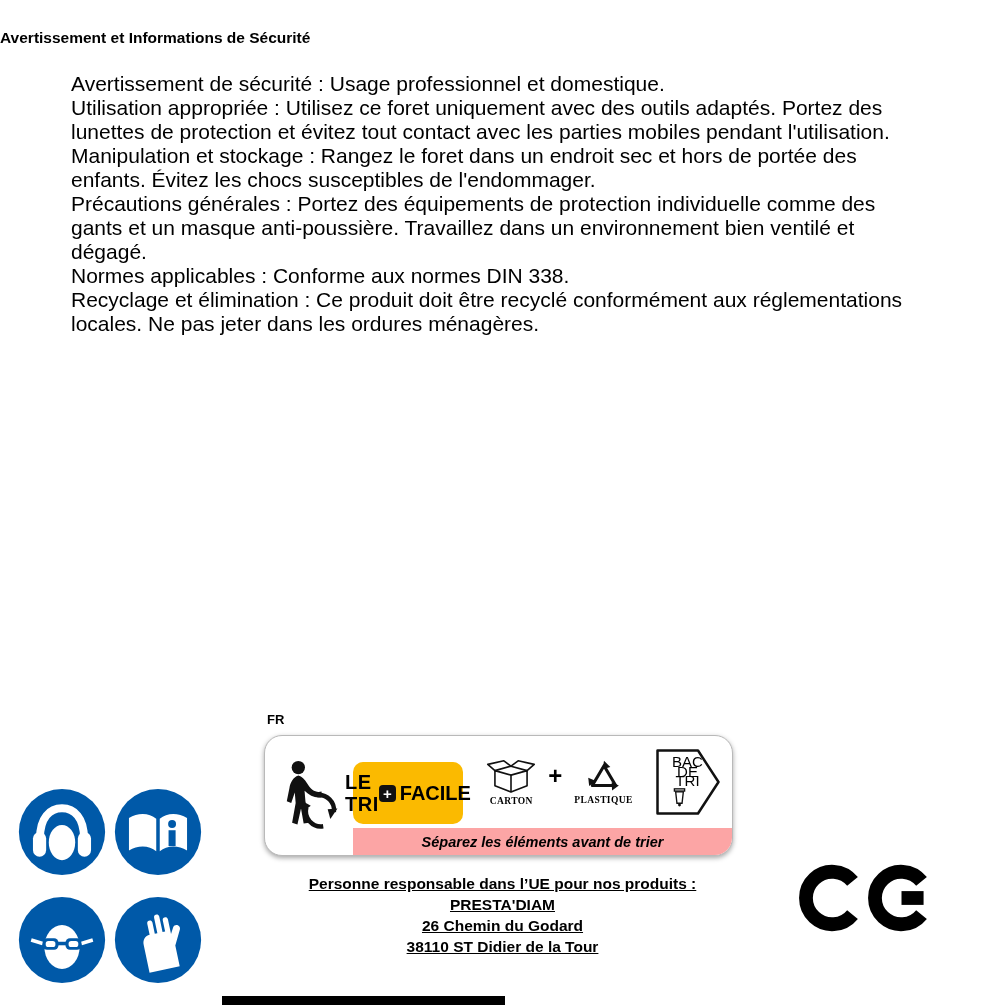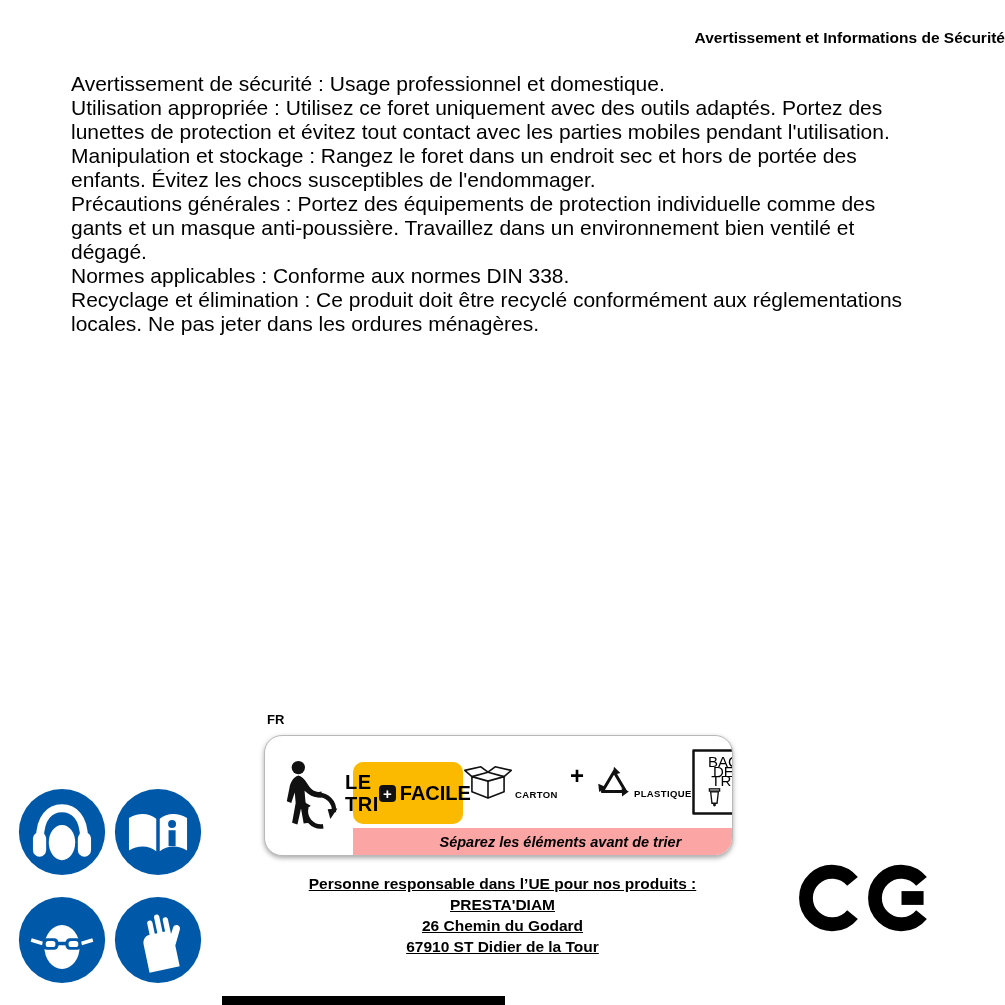--- a/index.html
+++ b/index.html
@@ -1,19 +1,19 @@
 <!DOCTYPE html>
 <html><head>
 <meta charset="utf-8">
 <style>
   html,body{margin:0;padding:0;background:#fff;}
   .page{position:relative;width:1005px;height:1005px;background:#fff;overflow:hidden;
         font-family:"Liberation Sans",sans-serif;color:#000;}
 
-  .title{position:absolute;top:29px;left:0;width:100%;text-align:right;
+  .title{position:absolute;top:29px;left:0;width:100%;text-align:left;
          font-size:15.5px;font-weight:bold;margin:0;}
 
   .warnings{position:absolute;left:71px;top:72px;width:845px;font-size:21px;line-height:24px;}
   .warnings p{margin:0;}
 
   .fr-label{position:absolute;left:267px;top:712px;font-size:13px;font-weight:bold;}
 
   .infotri{position:absolute;left:264px;top:735px;width:467px;height:119px;background:#fff;
            border:1px solid #b9b9b9;border-radius:18px;box-shadow:0 2px 5px rgba(0,0,0,.35);
            display:flex;overflow:hidden;}
@@ -21,21 +21,21 @@
   .it-right{flex:1;display:flex;flex-direction:column;}
   .it-top{flex:1;display:flex;align-items:center;}
   .tri-box{width:110px;height:62px;background:#FBBA00;border-radius:10px;flex:none;
            display:flex;align-items:center;justify-content:center;
            align-self:flex-end;margin-bottom:4px;}
   .tri-line1{font-size:20px;font-weight:bold;letter-spacing:.5px;line-height:22px;}
   .tri-line2{display:flex;align-items:center;gap:4px;font-size:20px;font-weight:bold;line-height:22px;}
   .plus-badge{width:17px;height:17px;background:#111;color:#fff;border-radius:4px;flex:none;
               display:flex;align-items:center;justify-content:center;font-size:15px;font-weight:bold;line-height:1;}
   .sort{flex:1;display:flex;align-items:center;justify-content:center;gap:12px;}
-  .sort-item{display:flex;flex-direction:row;align-items:flex-end;gap:2px;}
+  .sort-item{display:flex;flex-direction:column;align-items:center;gap:2px;font-family:Liberation Serif, serif;}
   .sort-label{font-size:9.5px;font-weight:bold;letter-spacing:.4px;}
   .sort-plus{font-size:24px;font-weight:bold;margin-top:-12px;}
   .bac{position:relative;width:64px;height:66px;margin-right:12px;flex:none;}
   .bac svg.frame{position:absolute;left:0;top:0;}
   .bac-content{position:absolute;left:0;top:0;width:46px;height:100%;
                display:flex;flex-direction:column;align-items:center;justify-content:center;}
   .bac-line{font-size:15px;font-weight:normal;line-height:9.5px;padding-left:17px;}
   .it-strip{height:27px;background:#fca5a5;display:flex;align-items:center;justify-content:center;
             font-size:14.5px;font-style:italic;font-weight:bold;}
 
@@ -134,21 +134,21 @@
         </div>
       </div>
       <div class="it-strip">Séparez les éléments avant de trier</div>
     </div>
   </div>
 
   <div class="responsible">
     <div>Personne responsable dans l’UE pour nos produits :</div>
     <div>PRESTA'DIAM</div>
     <div>26 Chemin du Godard</div>
-    <div>67910 ST Didier de la Tour</div>
+    <div>38110 ST Didier de la Tour</div>
   </div>
 
   <div class="mandatory pos-ear">
     <svg width="88" height="88" viewBox="0 0 100 100">
       <circle cx="50" cy="50" r="49" fill="#0059A8"></circle>
       <path d="M25 57 C25 34 36 23 50 23 C64 23 75 34 75 57" fill="none" stroke="#fff" stroke-width="9" stroke-linecap="round"></path>
       <rect x="17" y="50" width="15" height="28" rx="7.5" fill="#fff"></rect>
       <rect x="68" y="50" width="15" height="28" rx="7.5" fill="#fff"></rect>
       <ellipse cx="50" cy="62" rx="15" ry="20" fill="#fff"></ellipse>
     </svg>

